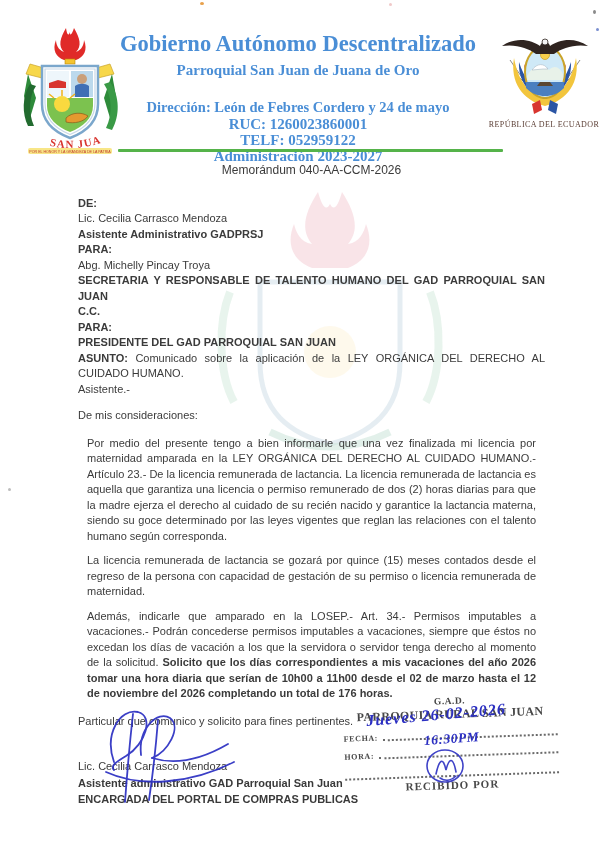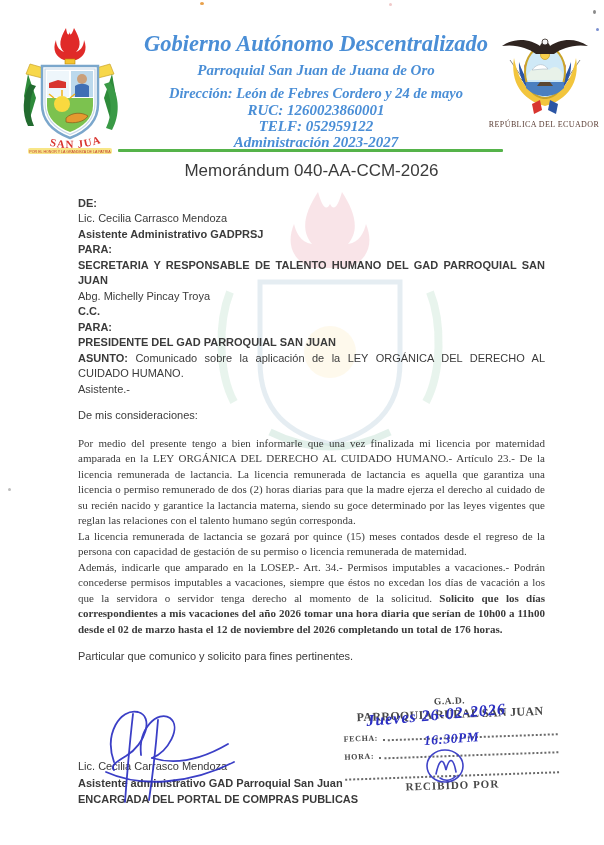--- a/index.html
+++ b/index.html
@@ -3,37 +3,37 @@
 <meta charset="utf-8">
 <style>
   html,body{margin:0;padding:0;}
   body{width:604px;height:845px;background:#f2f2f2;font-family:"Liberation Sans",sans-serif;}
   .page{position:relative;width:604px;height:845px;background:#ffffff;overflow:hidden;color:#3a3a3a;}
   
   .crest-left{position:absolute;left:14px;top:26px;width:112px;height:132px;}
   .crest-right{position:absolute;left:492px;top:30px;width:106px;height:88px;}
   .seal-caption{position:absolute;left:486px;top:120px;width:116px;text-align:center;
     font-family:Liberation Serif, serif;font-size:8px;letter-spacing:.4px;color:#5d4037;}
-  .title-block{position:absolute;left:120px;top:31px;width:392px;text-align:center;
-    font-family:"Liberation Serif",serif;font-weight:bold;color:#4a8ed6;font-style:italic;}
+  .title-block{position:absolute;left:102px;top:31px;width:392px;text-align:center;
+    font-family:"Liberation Serif",serif;font-weight:bold;color:#4a8ed6;}
   .t1{font-size:22.5px;line-height:26px;}
   .t2{font-size:15px;line-height:26px;}
-  .t3{font-size:14.5px;line-height:17px;margin-top:2px;}
+  .t3{font-size:14.5px;line-height:17px;margin-top:16px;}
   .t4{font-size:15px;line-height:16px;}
   .divider{position:absolute;left:118px;top:149px;width:385px;height:3px;background:#55b34a;border-radius:1px;}
   
   .watermark{position:absolute;left:200px;top:182px;width:260px;height:280px;z-index:0;pointer-events:none;}
   
   .doc{position:absolute;left:78px;top:163px;width:467px;z-index:1;
     font-size:11px;line-height:15.5px;color:#3b3b3b;}
-  .memo-ref{text-align:center;margin:0 0 17px 0;font-size:17px;}
+  .memo-ref{text-align:center;margin:0 0 17px 0;font-size:12px;}
   .line{text-align:justify;}
   .b{font-weight:bold;}
   .salutation{margin-top:11px;margin-bottom:12px;}
-  .doc p{margin:0;text-align:justify;font-family:Liberation Serif, serif;}
+  .doc p{margin:9px;text-align:justify;}
   .closing{margin-top:12px;}
   
   .sig-block{position:absolute;left:78px;top:758px;width:330px;z-index:1;
     font-size:11px;line-height:16.5px;}
   .sig-ink{position:absolute;left:86px;top:700px;width:172px;height:108px;z-index:2;}
   
   .stamp{position:absolute;left:344px;top:696px;width:214px;z-index:1;transform:rotate(-2deg);
     font-family:"Liberation Serif",serif;color:#474747;}
   .stamp .s1{text-align:center;font-size:9.5px;font-weight:bold;letter-spacing:.5px;}
   .stamp .s2{text-align:center;font-size:12px;font-weight:bold;letter-spacing:.3px;margin-top:1px;}
@@ -132,22 +132,22 @@
 
   <div class="divider"></div>
 
   <div class="doc">
     <div class="memo-ref">Memorándum 040-AA-CCM-2026</div>
     <div id="recipient-lines">
         <div class="line"><span class="b">DE:</span></div>
         <div class="line"><span>Lic. Cecilia Carrasco Mendoza</span></div>
         <div class="line"><span class="b">Asistente Administrativo GADPRSJ</span></div>
         <div class="line"><span class="b">PARA:</span></div>
+        <div class="line"><span>Abg. Michelly Pincay Troya</span></div>
         <div class="line"><span class="b">SECRETARIA Y RESPONSABLE DE TALENTO HUMANO DEL GAD PARROQUIAL SAN JUAN</span></div>
-        <div class="line"><span>Abg. Michelly Pincay Troya</span></div>
         <div class="line"><span class="b">C.C.</span></div>
         <div class="line"><span class="b">PARA:</span></div>
         <div class="line"><span class="b">PRESIDENTE DEL GAD PARROQUIAL SAN JUAN</span></div>
         <div class="line"><span class="b">ASUNTO: </span><span>Comunicado sobre la aplicación de la LEY ORGÁNICA DEL DERECHO AL CUIDADO HUMANO.</span></div>
         <div class="line"><span>Asistente.-</span></div>
       </div>
     <div class="salutation">De mis consideraciones:</div>
     <div id="body-paragraphs">
         <p><span>Por medio del presente tengo a bien informarle que una vez finalizada mi licencia por maternidad amparada en la LEY ORGÁNICA DEL DERECHO AL CUIDADO HUMANO.- Artículo 23.- De la licencia remunerada de lactancia. La licencia remunerada de lactancia es aquella que garantiza una licencia o permiso remunerado de dos (2) horas diarias para que la madre ejerza el derecho al cuidado de su recién nacido y garantice la lactancia materna, siendo su goce determinado por las leyes vigentes que reglan las relaciones con el talento humano según corresponda.</span></p>
         <p><span>La licencia remunerada de lactancia se gozará por quince (15) meses contados desde el regreso de la persona con capacidad de gestación de su permiso o licencia remunerada de maternidad.</span></p>

